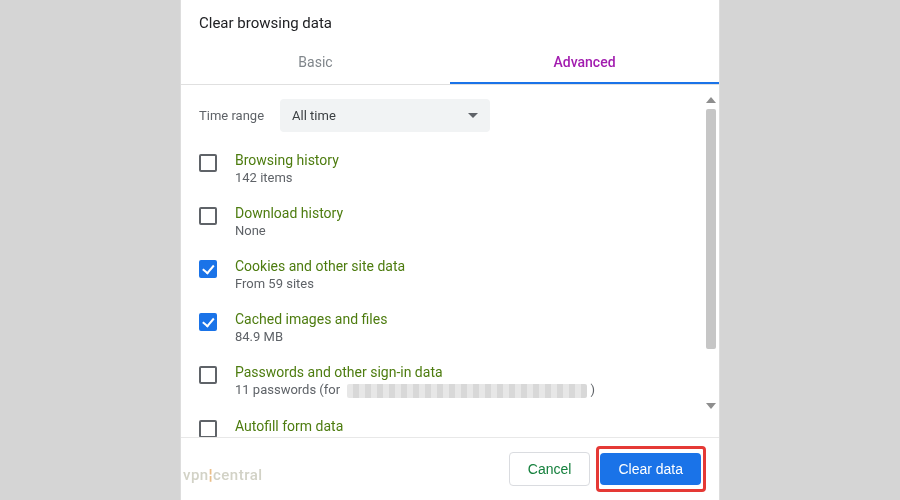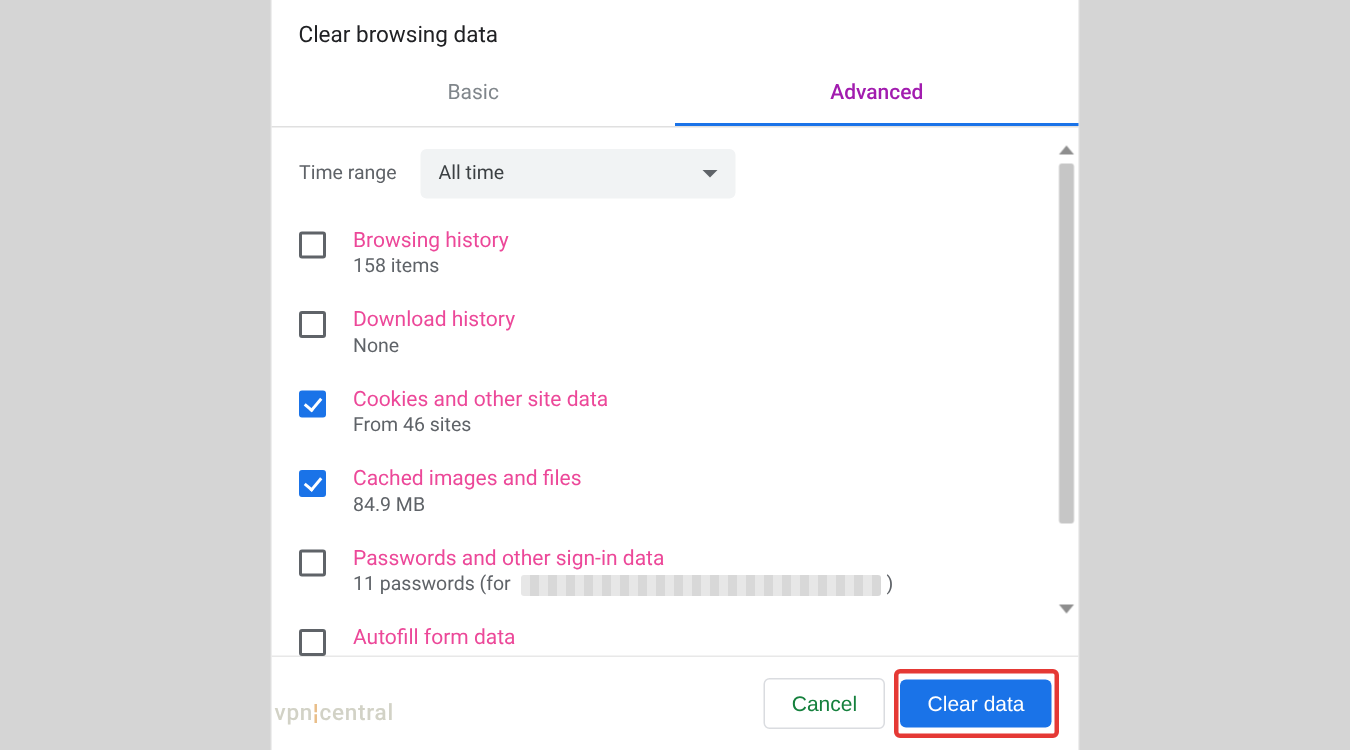--- a/index.html
+++ b/index.html
@@ -111,21 +111,21 @@
   .checkbox.checked::after {
     content: "";
     width: 5px;
     height: 9px;
     border-right: 2px solid #fff;
     border-bottom: 2px solid #fff;
     transform: rotate(40deg) translate(-1px,-1px);
   }
   .opt-text .opt-title {
     font-size: 14px;
-    color: #ec4899;
+    color: #4d7c0f;
     margin-bottom: 2px;
   }
   .opt-text .opt-sub {
     font-size: 13px;
     color: #5f6368;
   }
   .opt-sub .blurred {
     display: inline-block;
     width: 240px;
     height: 14px;
@@ -223,37 +223,37 @@
         <div class="select">
           <span>All time</span>
           <span class="dropdown-icon"></span>
         </div>
       </div>
 
       <div class="option-row">
         <div class="checkbox"></div>
         <div class="opt-text">
           <div class="opt-title">Browsing history</div>
-          <div class="opt-sub">158 items</div>
+          <div class="opt-sub">142 items</div>
         </div>
       </div>
 
       <div class="option-row">
         <div class="checkbox"></div>
         <div class="opt-text">
           <div class="opt-title">Download history</div>
           <div class="opt-sub">None</div>
         </div>
       </div>
 
       <div class="option-row">
         <div class="checkbox checked"></div>
         <div class="opt-text">
           <div class="opt-title">Cookies and other site data</div>
-          <div class="opt-sub">From 46 sites</div>
+          <div class="opt-sub">From 59 sites</div>
         </div>
       </div>
 
       <div class="option-row">
         <div class="checkbox checked"></div>
         <div class="opt-text">
           <div class="opt-title">Cached images and files</div>
           <div class="opt-sub">84.9 MB</div>
         </div>
       </div>

